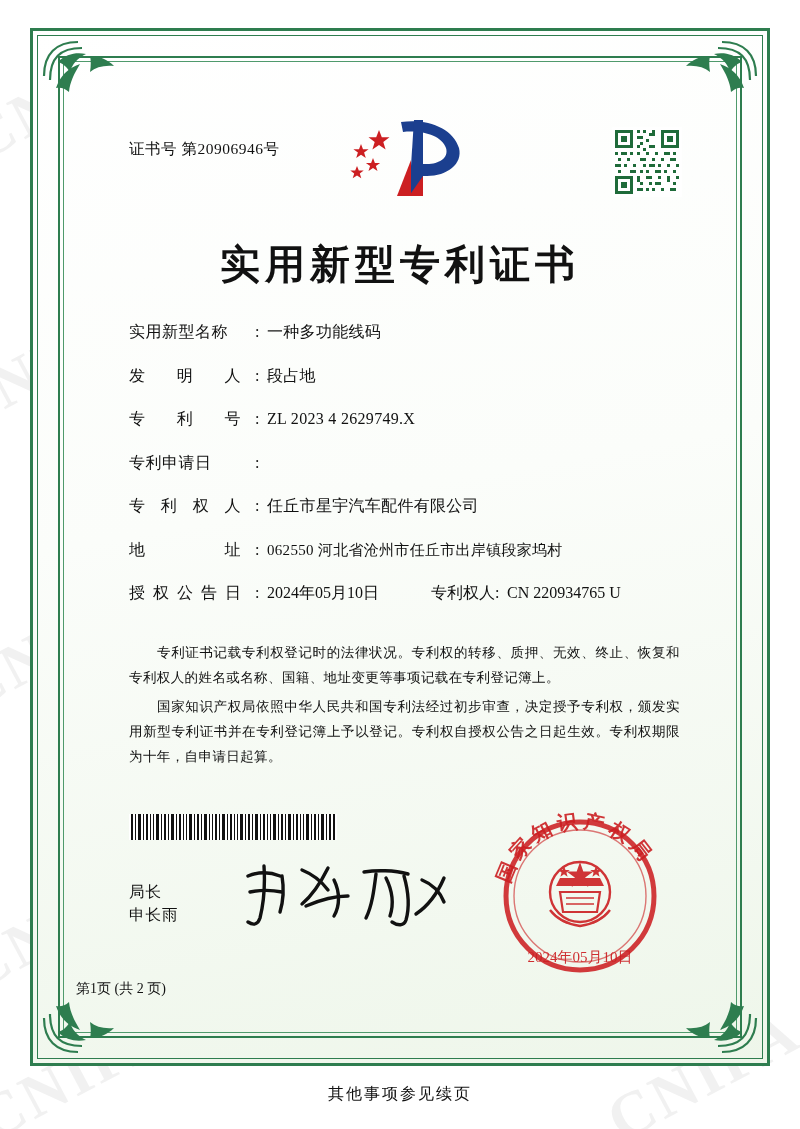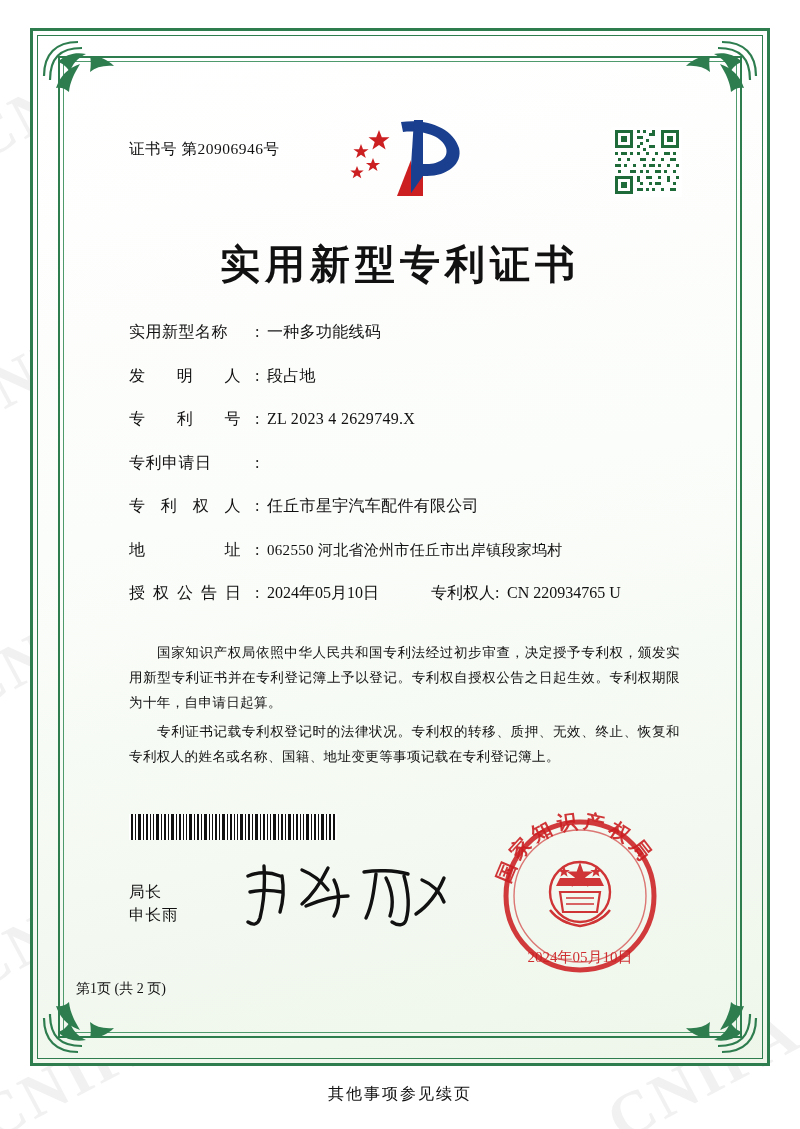--- a/index.html
+++ b/index.html
@@ -476,22 +476,22 @@
         <span class="field-colon">:</span>
         <span>2024年05月10日</span>
         <span class="second-label">专利权人</span>
         <span class="field-colon">:</span>
         <span>CN 220934765 U</span>
       </div>
 
     </div>
 
     <div id="paragraphs">
+      <p>专利证书记载专利权登记时的法律状况。专利权的转移、质押、无效、终止、恢复和专利权人的姓名或名称、国籍、地址变更等事项记载在专利登记簿上。</p>
       <p>国家知识产权局依照中华人民共和国专利法经过初步审查，决定授予专利权，颁发实用新型专利证书并在专利登记簿上予以登记。专利权自授权公告之日起生效。专利权期限为十年，自申请日起算。</p>
-      <p>专利证书记载专利权登记时的法律状况。专利权的转移、质押、无效、终止、恢复和专利权人的姓名或名称、国籍、地址变更等事项记载在专利登记簿上。</p>
     </div>
 
     <div id="barcode">
       <svg viewBox="0 0 208 26" width="208" height="26" shape-rendering="crispEdges">
         <rect width="208" height="26" fill="#ffffff"></rect>
         <g fill="#111111">
           <rect x="2" y="0" width="2" height="26"></rect>
             <rect x="6" y="0" width="1" height="26"></rect>
           <rect x="9" y="0" width="3" height="26"></rect>
             <rect x="14" y="0" width="1" height="26"></rect>

